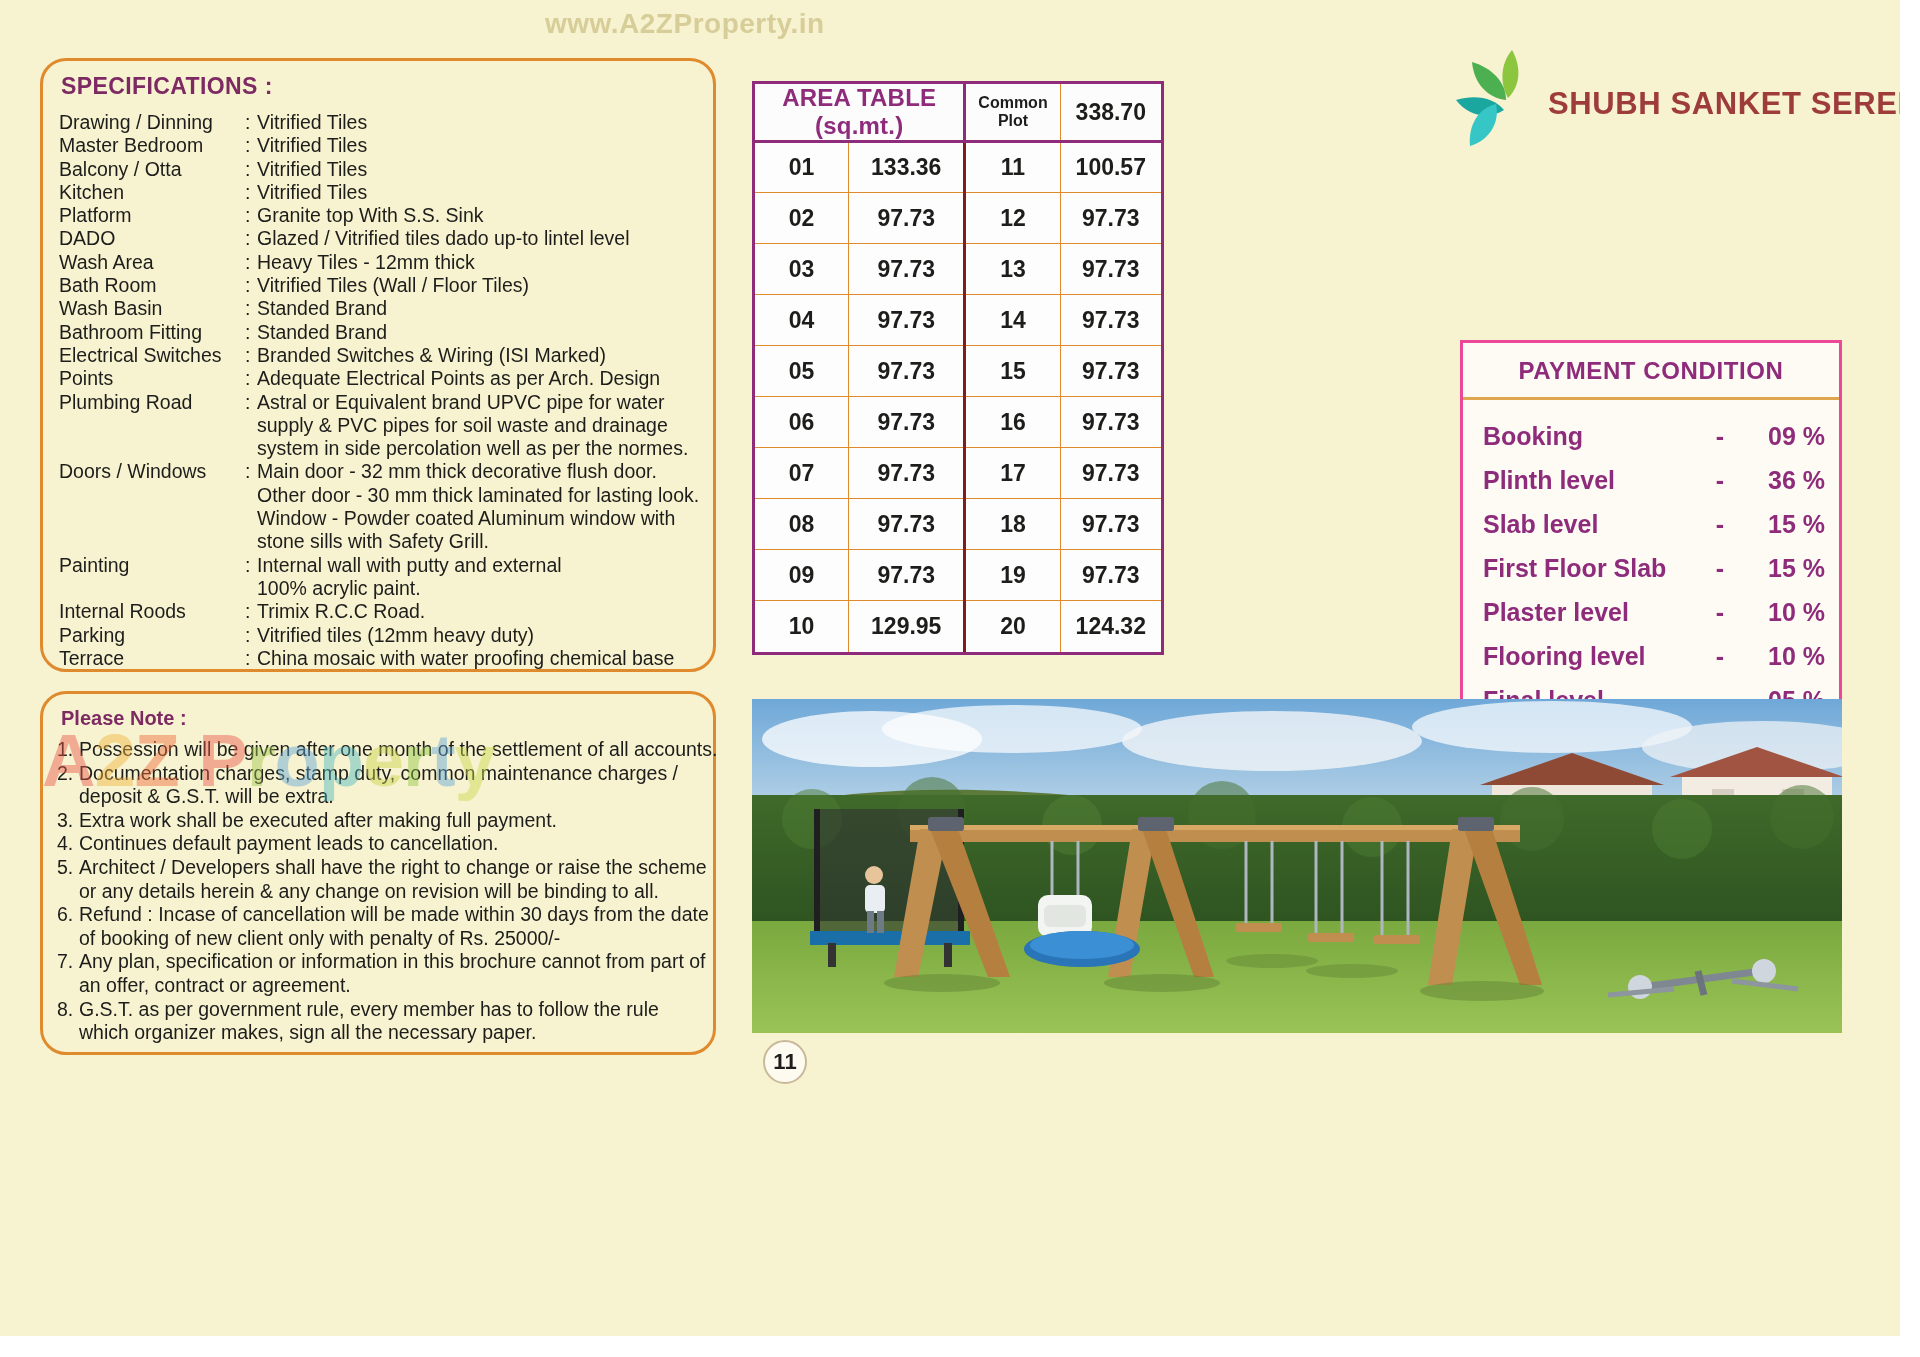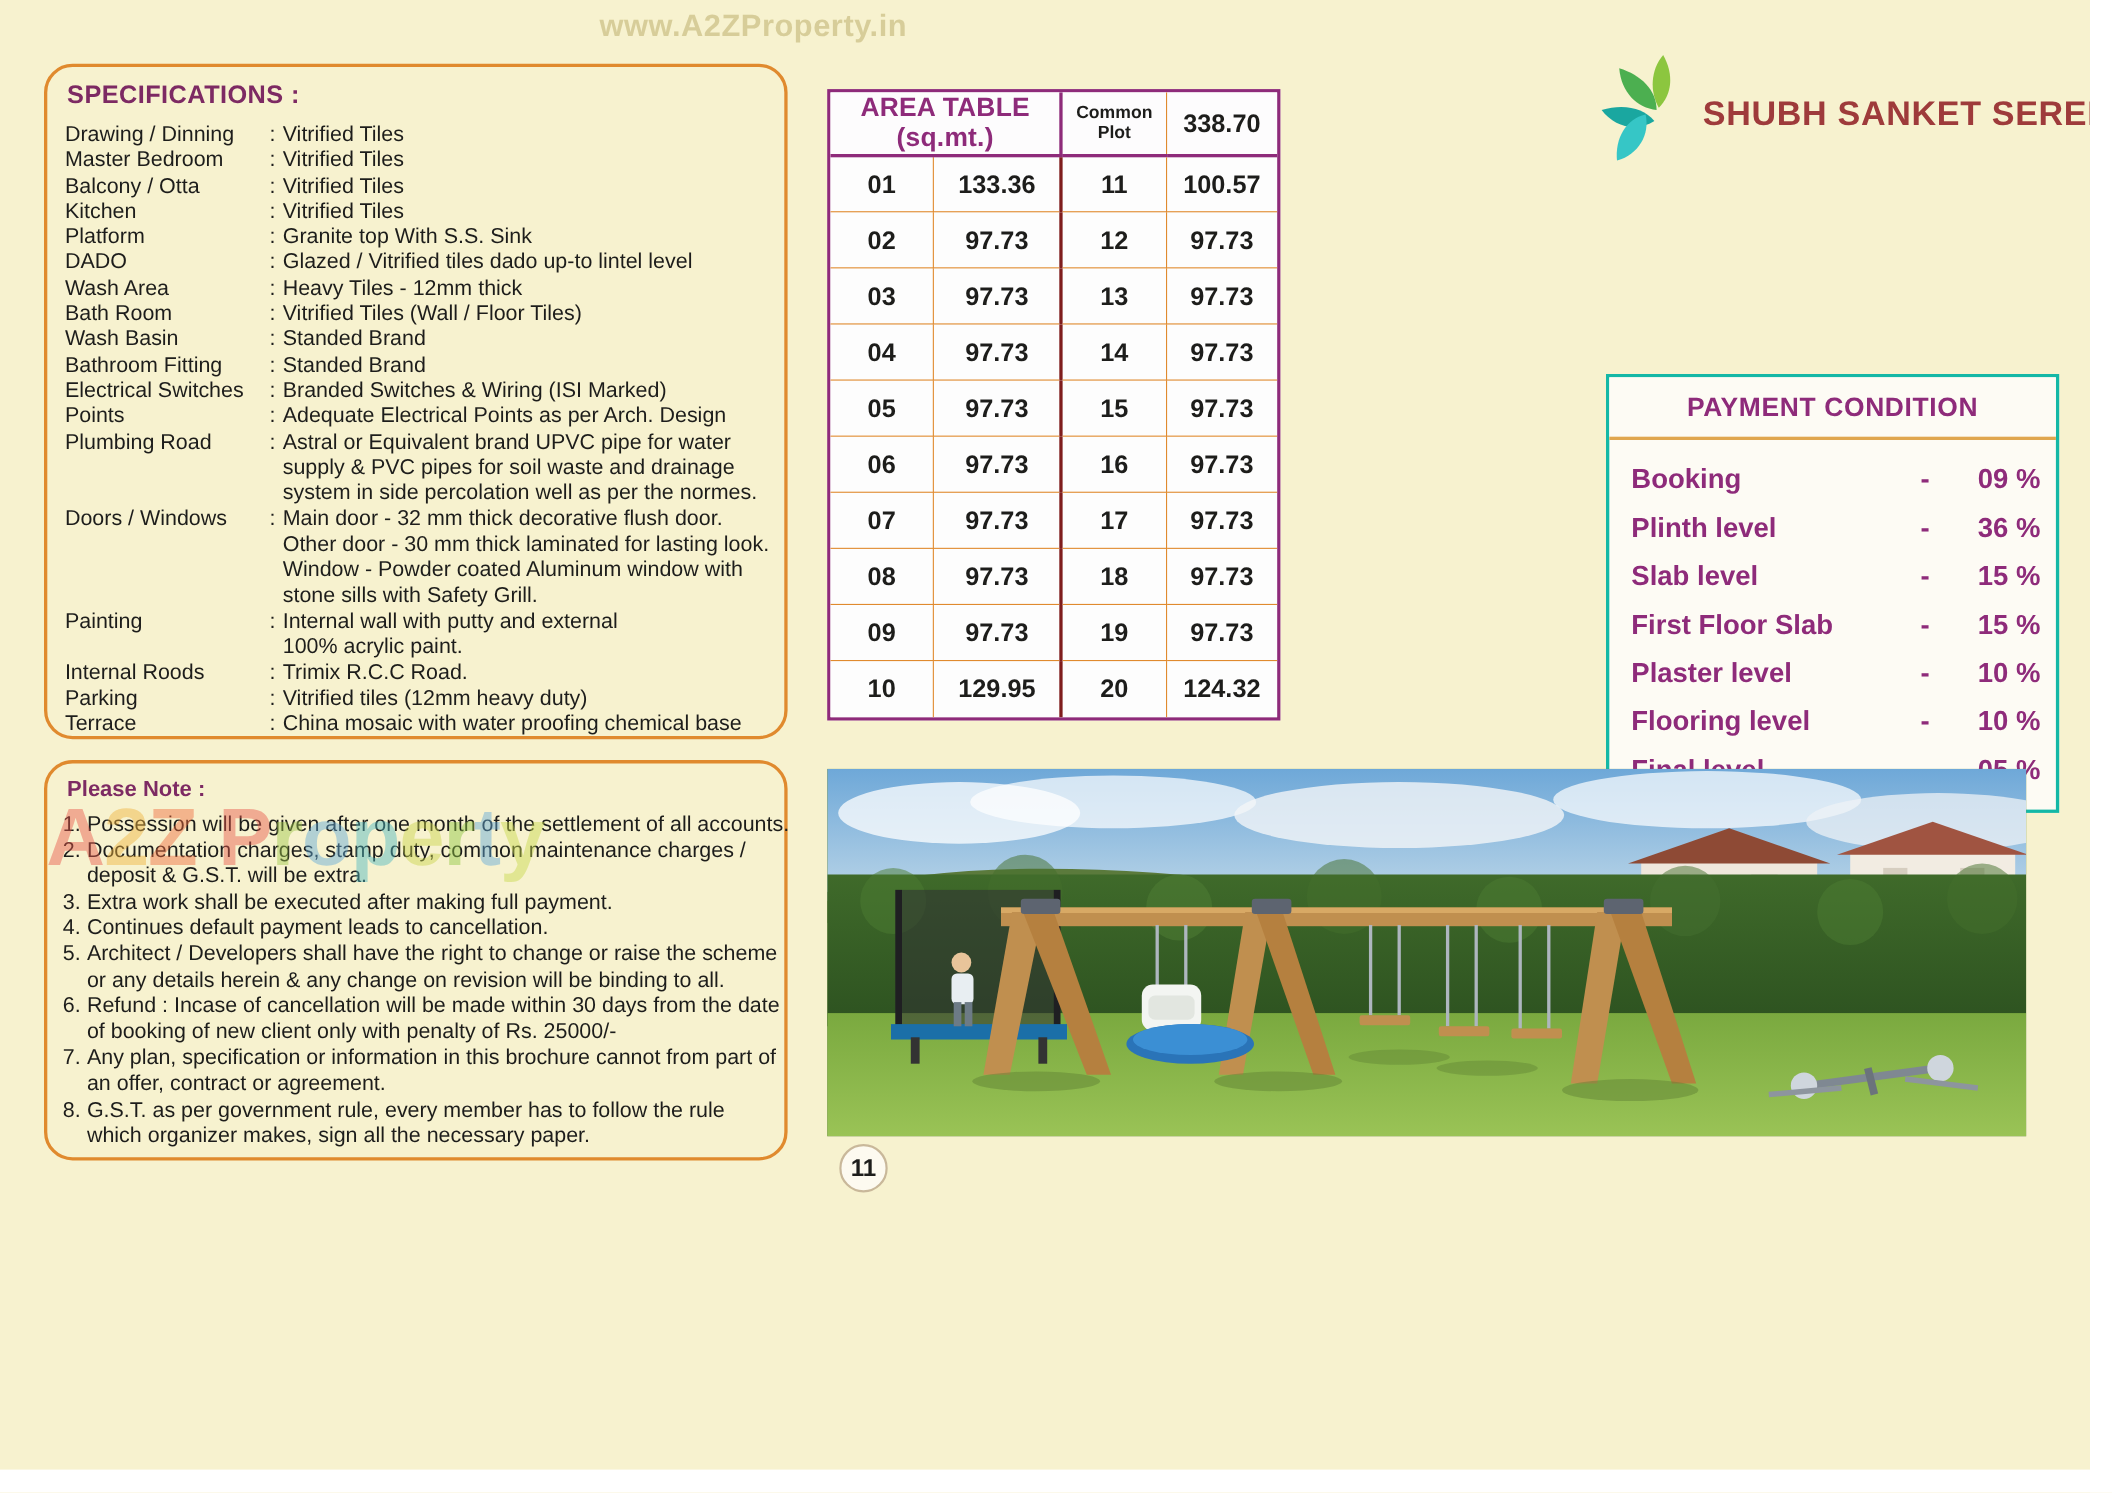--- a/index.html
+++ b/index.html
@@ -186,22 +186,22 @@
     letter-spacing: 0.6px;
     white-space: nowrap;
     font-family: "Liberation Sans", sans-serif;
   }
 
   
   #payment-box {
     position: absolute;
     left: 1460px;
     top: 340px;
-    width: 412px;
-    border: 3px solid #14b8a6;
+    width: 382px;
+    border: 3px solid #ec4899;
     background: #fdfbf4;
   }
   .pay-title {
     text-align: center;
     font-size: 24px;
     font-weight: bold;
     color: #8e2b7a;
     letter-spacing: 0.6px;
     padding: 14px 0 12px;
     border-bottom: 3px solid #e0a64e;

